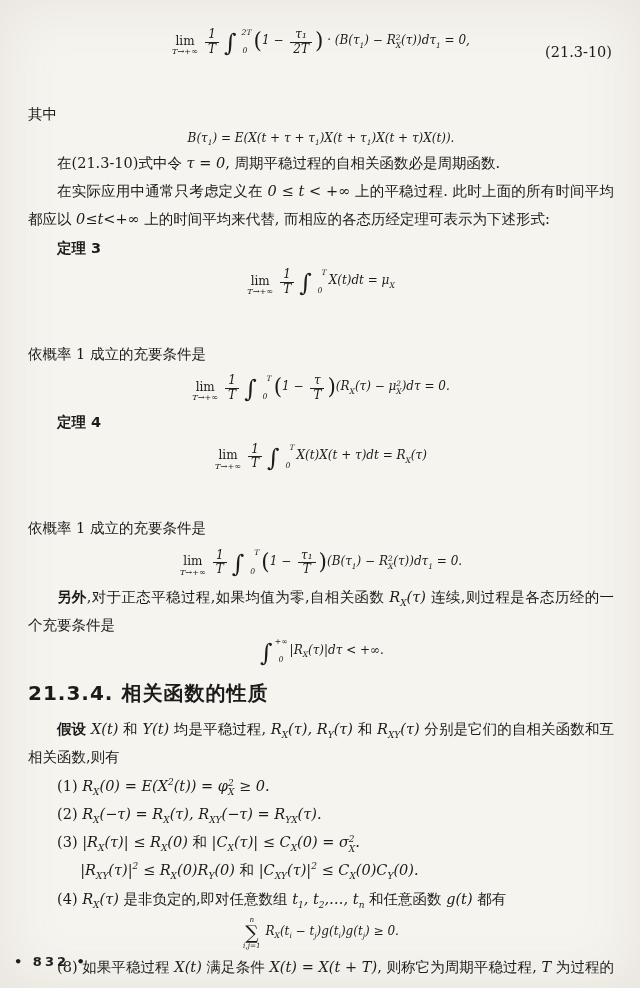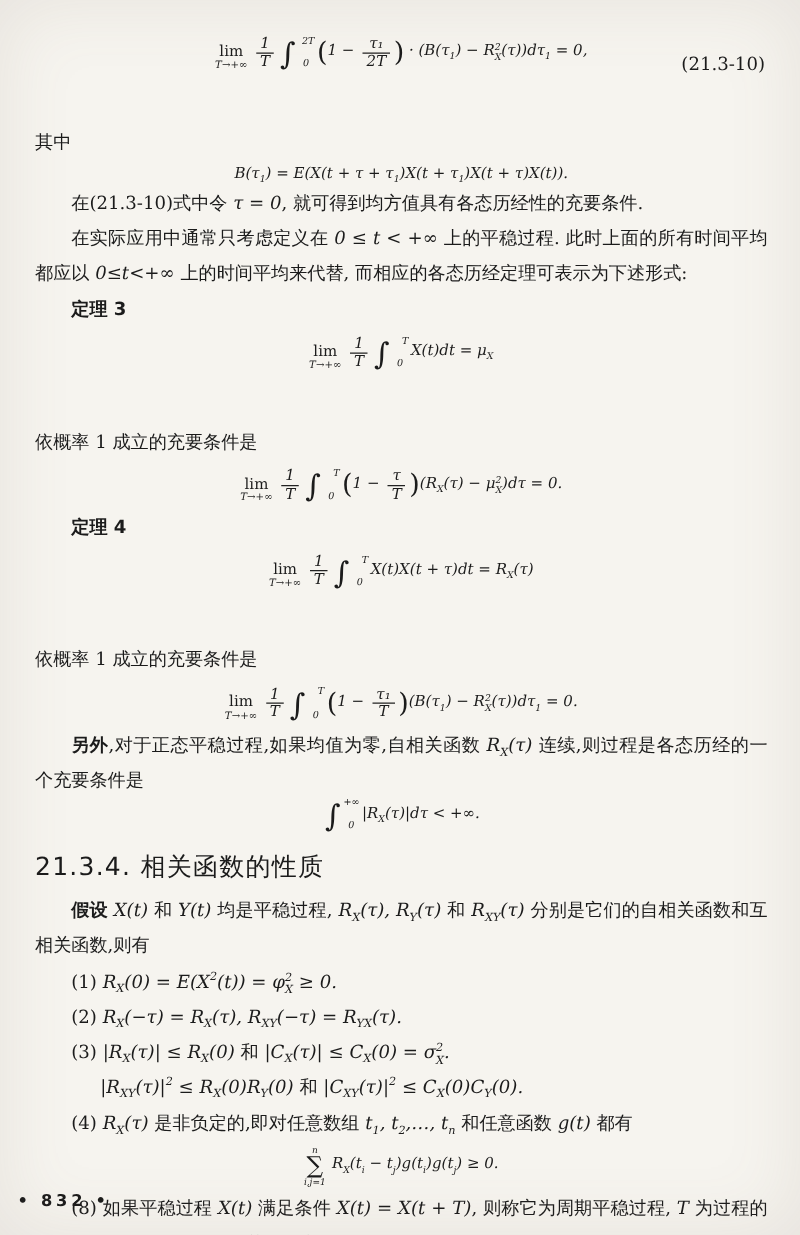--- a/index.html
+++ b/index.html
@@ -21,21 +21,21 @@
     box-shadow:inset 0 0 60px rgba(120,110,90,0.12);
   }
   .para{text-indent:2em;text-align:justify;}
   .flush{text-indent:0;margin-top:38px;}
   .item{padding-left:2em;text-indent:0;}
   .item-cont{padding-left:3.6em;text-indent:0;}
   .thm-label{padding-left:2em;font-weight:bold;
     font-family:"DejaVu Sans","Liberation Sans",sans-serif;}
   h2.section{
     font-family:"DejaVu Sans","Liberation Sans",sans-serif;
-    font-weight:normal;font-size:20px;line-height:1.2;
+    font-weight:bold;font-size:20px;line-height:1.2;
     margin:16px 0 10px 0;letter-spacing:1px;
   }
   .pagenum{
     position:absolute;left:14px;bottom:14px;
     font-weight:bold;font-size:13px;letter-spacing:3px;
     font-family:"DejaVu Sans","Liberation Sans",sans-serif;
   }
   
   .eq{
     position:relative;text-align:center;
@@ -83,21 +83,21 @@
 <body>
 
 <div class="eq">
 <span class="limop"><span class="l-top">lim</span><span class="l-bot">T→+∞</span></span><span class="frac"><span class="fr-n">1</span><span class="fr-d">T</span></span><span class="intop"><span class="i-g">∫</span><span class="i-sup">2T</span><span class="i-sub">0</span></span><span class="bigp">(</span><span class="rm">1 − </span><span class="frac"><span class="fr-n">τ₁</span><span class="fr-d">2T</span></span><span class="bigp">)</span><span class="rm"> · (B(τ</span><sub class="rsub">1</sub><span class="rm">) − R</span><span class="supsub"><span class="ss-t">2</span><span class="ss-b">X</span></span><span class="rm">(τ))dτ</span><sub class="rsub">1</sub><span class="rm"> = 0,</span></div>
 <span class="eqno" style="position:absolute;top:52px;right:28px;margin-left:20px;">(21.3-10)</span>
 
 <div class="flush"><span class="rt">其中</span></div>
 
 <div class="eq eq--tight"><span class="rm">B(τ</span><sub class="rsub">1</sub><span class="rm">) = E(X(t + τ + τ</span><sub class="rsub">1</sub><span class="rm">)X(t + τ</span><sub class="rsub">1</sub><span class="rm">)X(t + τ)X(t)).</span></div>
 
-<div class="para"><span class="rt">在(21.3-10)式中令 </span><span class="rm">τ = 0</span><span class="rt">, 就可得到均方值具有各态历经性的充要条件.</span></div>
+<div class="para"><span class="rt">在(21.3-10)式中令 </span><span class="rm">τ = 0</span><span class="rt">, 周期平稳过程的自相关函数必是周期函数.</span></div>
 
 <div class="para"><span class="rt">在实际应用中通常只考虑定义在 </span><span class="rm">0 ≤ t &lt; +∞</span><span class="rt"> 上的平稳过程. 此时上面的所有时间平均都应以 </span><span class="rm">0≤t&lt;+∞</span><span class="rt"> 上的时间平均来代替, 而相应的各态历经定理可表示为下述形式:</span></div>
 
 <div class="thm-label"><span class="rb">定理 3</span></div>
 
 <div class="eq"><span class="limop"><span class="l-top">lim</span><span class="l-bot">T→+∞</span></span><span class="frac"><span class="fr-n">1</span><span class="fr-d">T</span></span><span class="intop"><span class="i-g">∫</span><span class="i-sup">T</span><span class="i-sub">0</span></span><span class="rm">X(t)dt = μ</span><sub class="rsub">X</sub></div>
 
 <div class="flush"><span class="rt">依概率 1 成立的充要条件是</span></div>
 
 <div class="eq"><span class="limop"><span class="l-top">lim</span><span class="l-bot">T→+∞</span></span><span class="frac"><span class="fr-n">1</span><span class="fr-d">T</span></span><span class="intop"><span class="i-g">∫</span><span class="i-sup">T</span><span class="i-sub">0</span></span><span class="bigp">(</span><span class="rm">1 − </span><span class="frac"><span class="fr-n">τ</span><span class="fr-d">T</span></span><span class="bigp">)</span><span class="rm">(R</span><sub class="rsub">X</sub><span class="rm">(τ) − μ</span><span class="supsub"><span class="ss-t">2</span><span class="ss-b">X</span></span><span class="rm">)dτ = 0.</span></div>

